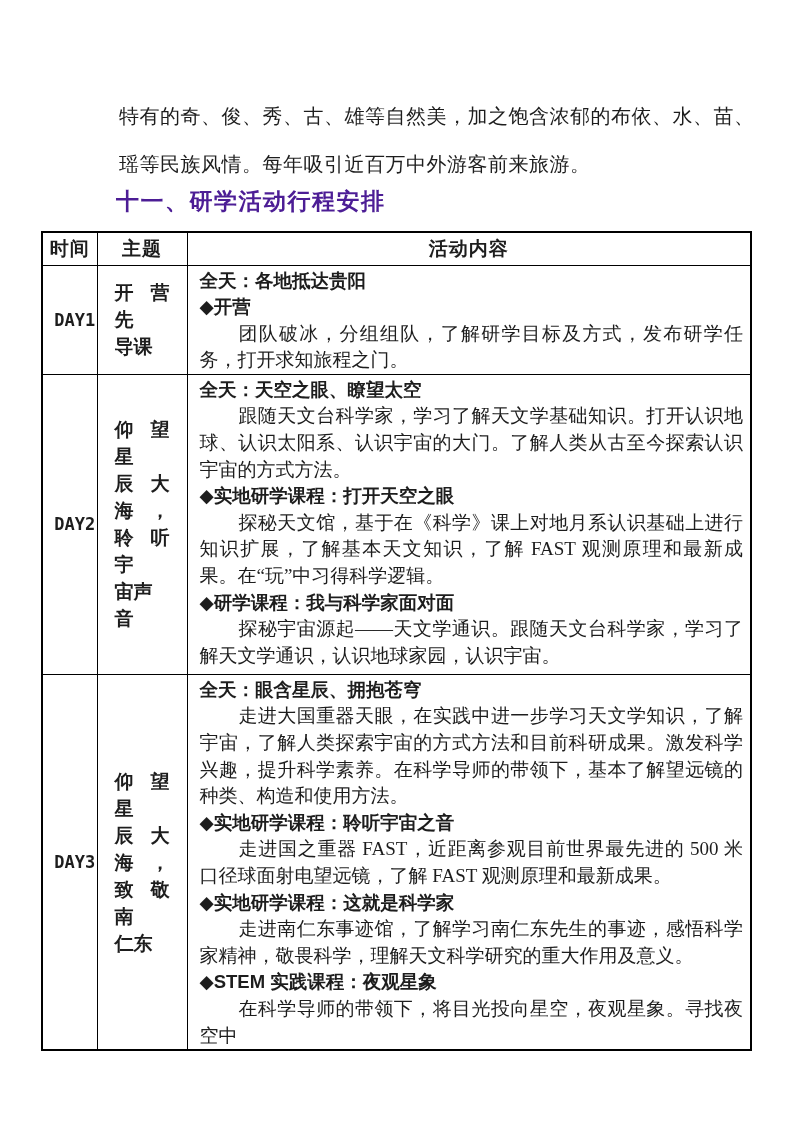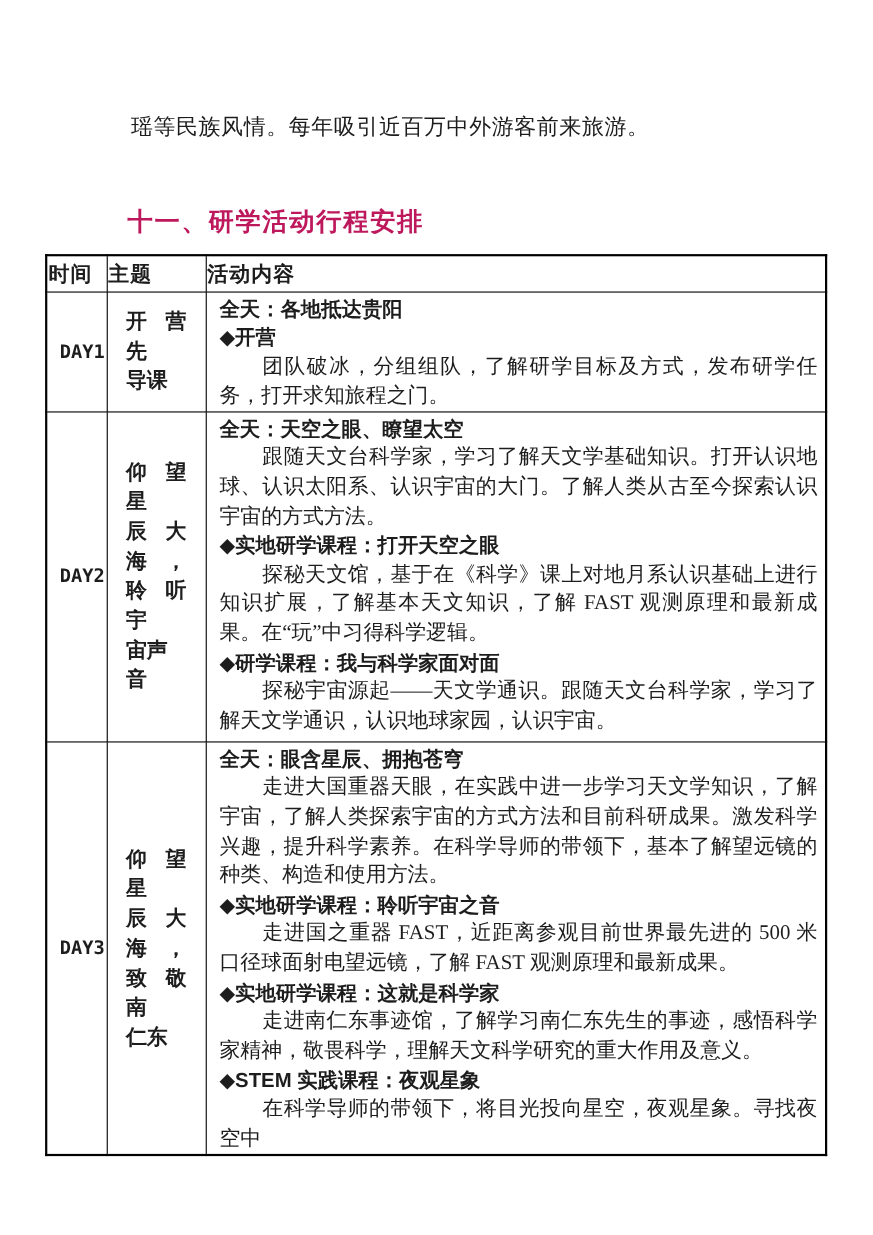--- a/index.html
+++ b/index.html
@@ -9,39 +9,39 @@
     overflow:hidden;
   }
   .intro{
     position:absolute;left:119px;top:93px;
     font-size:20px;line-height:47.5px;letter-spacing:0.5px;white-space:nowrap;
   }
   .section-heading{
     position:absolute;left:116px;top:186px;margin:0;
     font-family:"Liberation Sans","DejaVu Sans",sans-serif;
     font-size:23px;font-weight:bold;letter-spacing:1.5px;
-    color:#be185d;
+    color:#4c1d95;
   }
   table.itinerary{
     position:absolute;left:41px;top:231px;width:711px;
     border-collapse:collapse;table-layout:fixed;
     border:2px solid #000;
   }
   table.itinerary th, table.itinerary td{
     border:1.5px solid #000;overflow:hidden;
   }
   col.c-time{width:55px;}
   col.c-theme{width:90px;}
   tr.r-head{height:33px;}
   tr.r-d1{height:103px;}
   tr.r-d2{height:300px;}
   tr.r-d3{height:344px;}
   th.hcell{
     font-family:"Liberation Sans","DejaVu Sans",sans-serif;
-    font-size:19px;font-weight:bold;text-align:left;vertical-align:middle;
+    font-size:19px;font-weight:bold;text-align:center;vertical-align:middle;
     letter-spacing:1px;
   }
   td.cell-time{
     font-family:"DejaVu Sans Mono","Liberation Mono",monospace;
     font-size:17px;font-weight:600;text-align:center;vertical-align:middle;padding-left:11px;
   }
   td.cell-theme{
     font-family:"Liberation Sans","DejaVu Sans",sans-serif;
     font-size:19px;font-weight:bold;vertical-align:middle;
     padding:0 17px;line-height:27px;
@@ -56,20 +56,21 @@
   .para.bold{
     font-family:"Liberation Sans","DejaVu Sans",sans-serif;
     font-weight:bold;font-size:18.5px;text-align:left;
   }
   .para.desc{text-indent:2.05em;}
 </style>
 </head>
 <body>
 
 <div class="intro">
+  <div class="intro-line">特有的奇、俊、秀、古、雄等自然美，加之饱含浓郁的布依、水、苗、</div>
   <div class="intro-line">瑶等民族风情。每年吸引近百万中外游客前来旅游。</div>
 </div>
 
 <h2 class="section-heading">十一、研学活动行程安排</h2>
 
 <table class="itinerary">
   <colgroup>
     <col class="c-time">
       <col class="c-theme">
       <col class="c-content">

